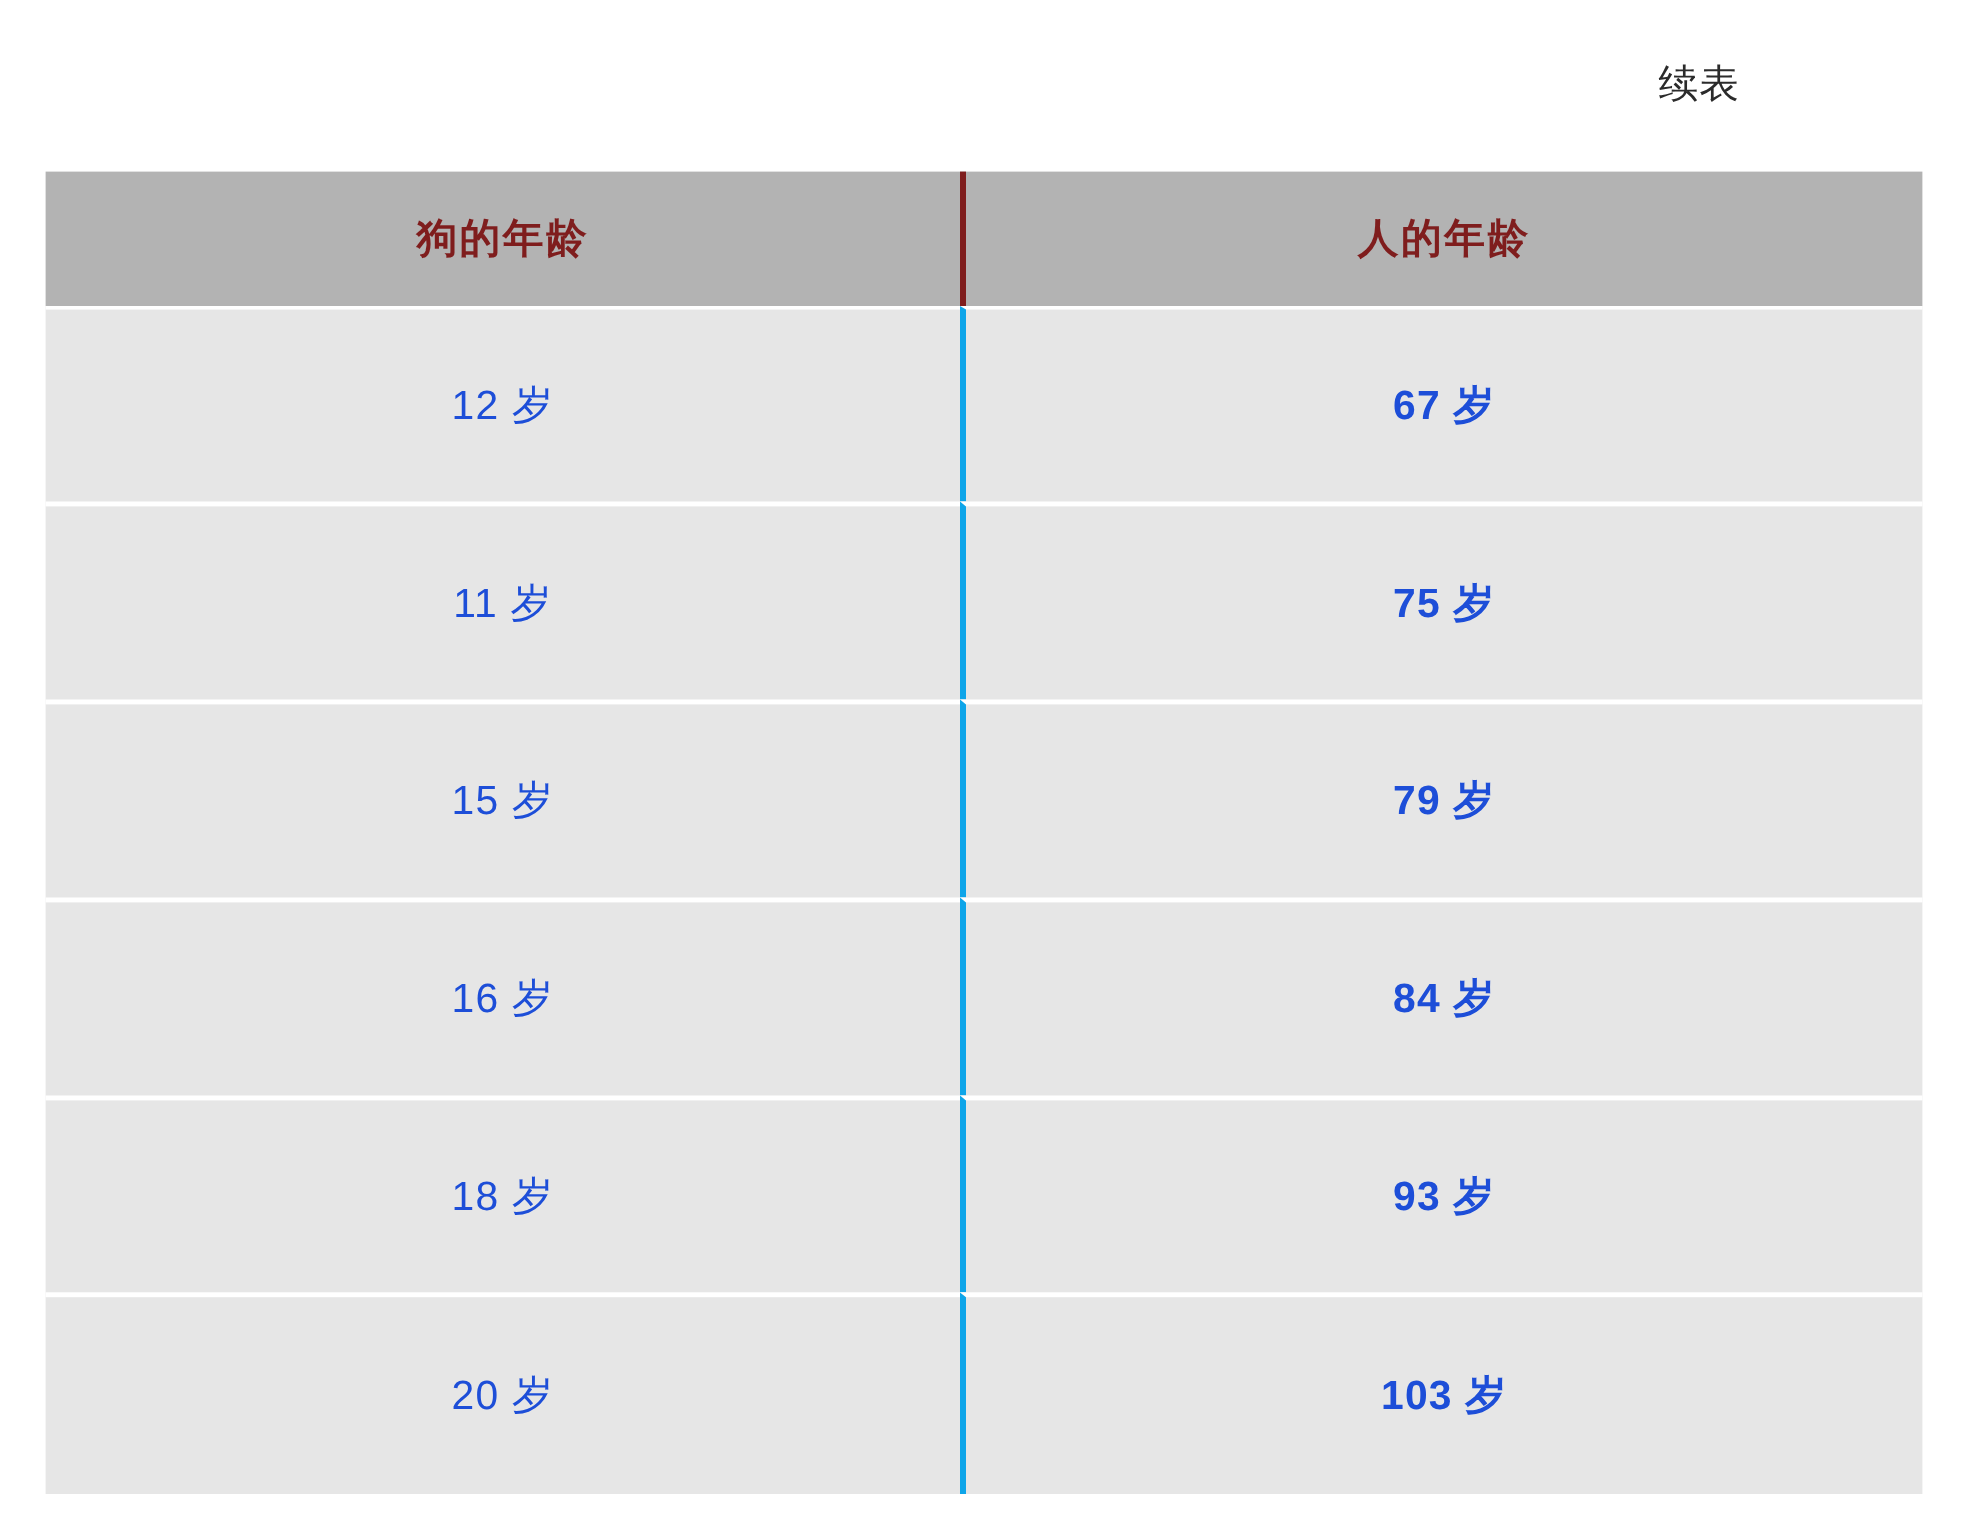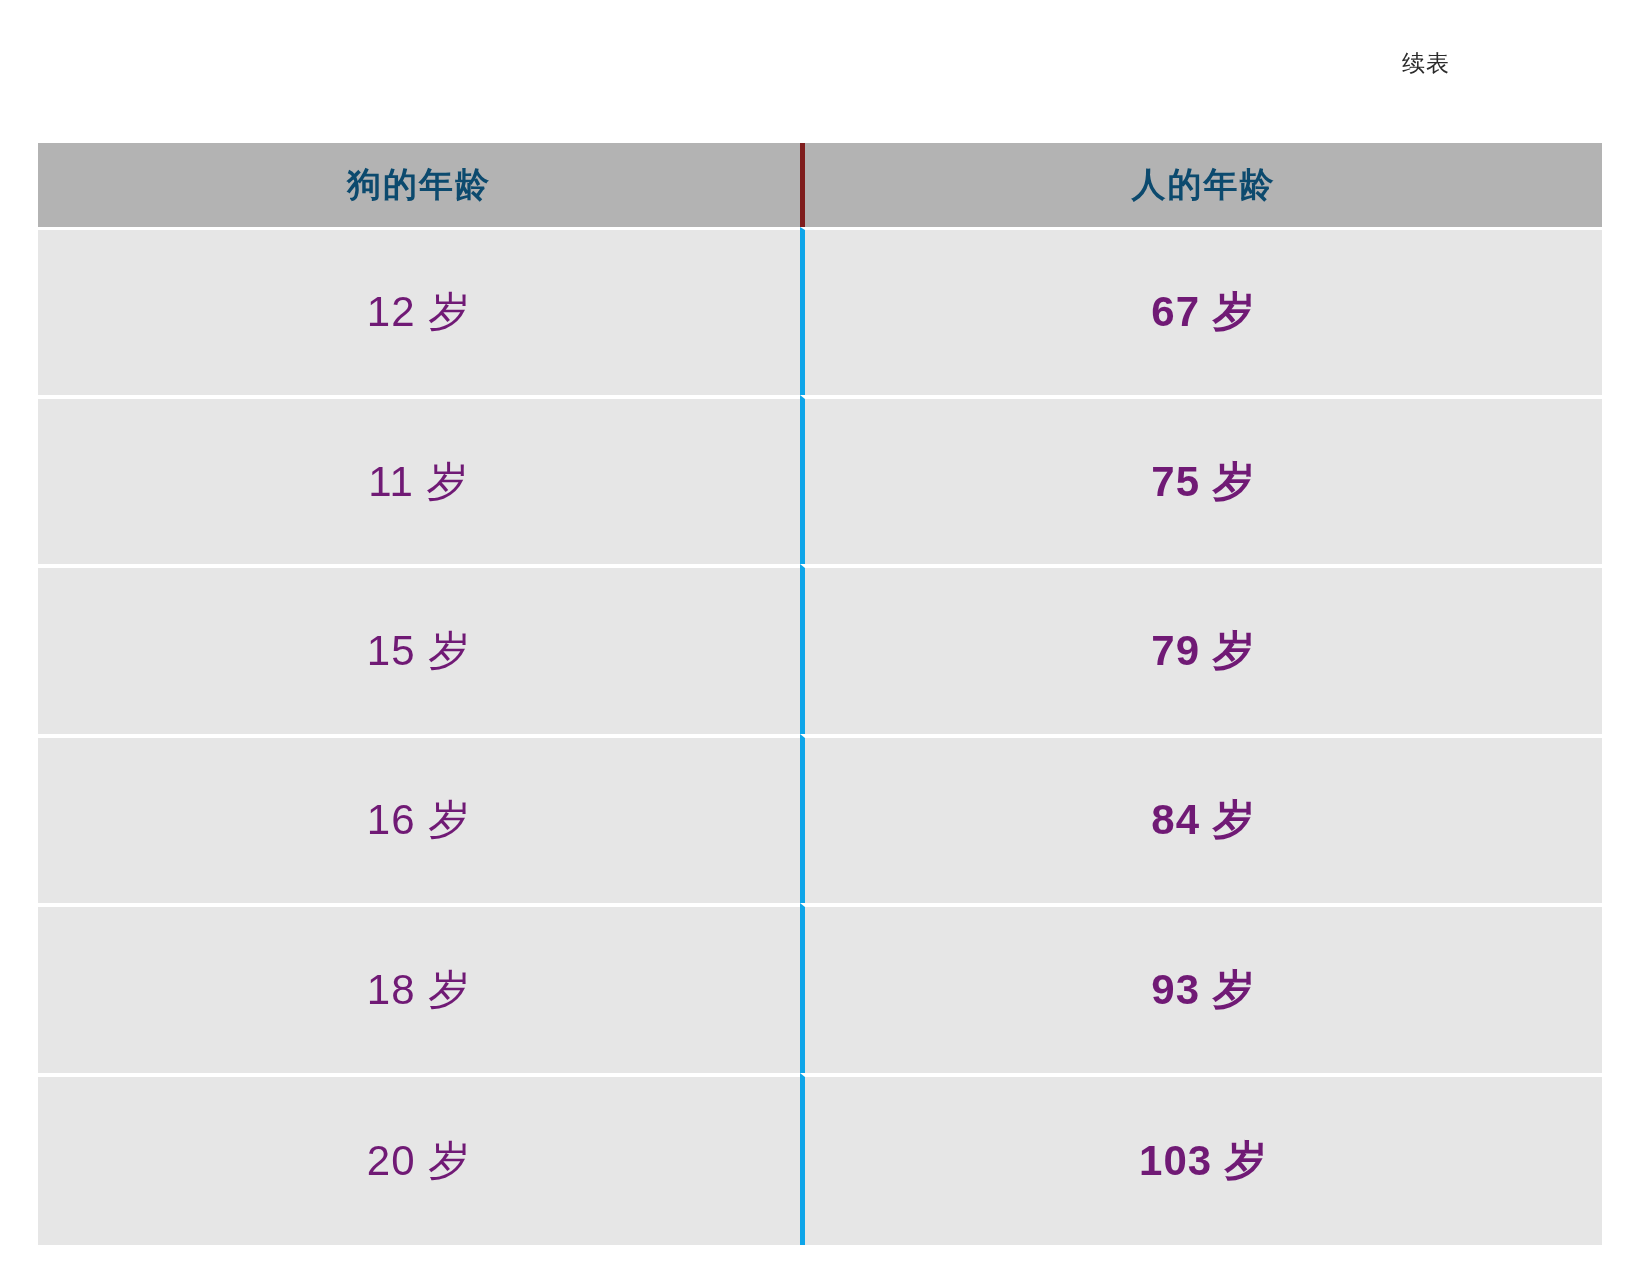--- a/index.html
+++ b/index.html
@@ -20,21 +20,21 @@
     width: 1635px;
     height: 1280px;
     background: #ffffff;
   }
 
   
   .continued-label {
     position: absolute;
     top: 50px;
     right: 185px;
-    font-size: 23px;
+    font-size: 33px;
     line-height: 1.2;
     color: #2b2b2b;
     letter-spacing: 1px;
     white-space: nowrap;
   }
 
   
   .age-table {
     position: absolute;
     left: 38px;
@@ -51,36 +51,36 @@
   .age-table col.col-human{ width: 51.28%; }
 
   .age-table th,
   .age-table td {
     text-align: center;
     vertical-align: middle;
     padding: 0;
   }
 
   .age-table thead th {
-    height: 84px;
+    height: 112px;
     background: #b3b3b3;
-    color: #0c4a6e;
+    color: #7f1d1d;
     font-size: 34px;
     font-weight: bold;
     letter-spacing: 2px;
   }
   .age-table thead th.human-head {
     border-left: 5px solid #7f1d1d;
   }
 
   .age-table tbody td {
     height: 110px;
     background: #e6e6e6;
-    color: #701a75;
-    font-size: 42px;
+    color: #1d4ed8;
+    font-size: 34px;
     font-weight: normal;
     letter-spacing: 1px;
     border-top: 4px solid #ffffff;
   }
   .age-table tbody tr:first-child td {
     border-top: 3px solid #ffffff;
   }
   .age-table tbody td.human-cell {
     border-left: 5px solid #0ea5e9;
     font-weight: bold;

